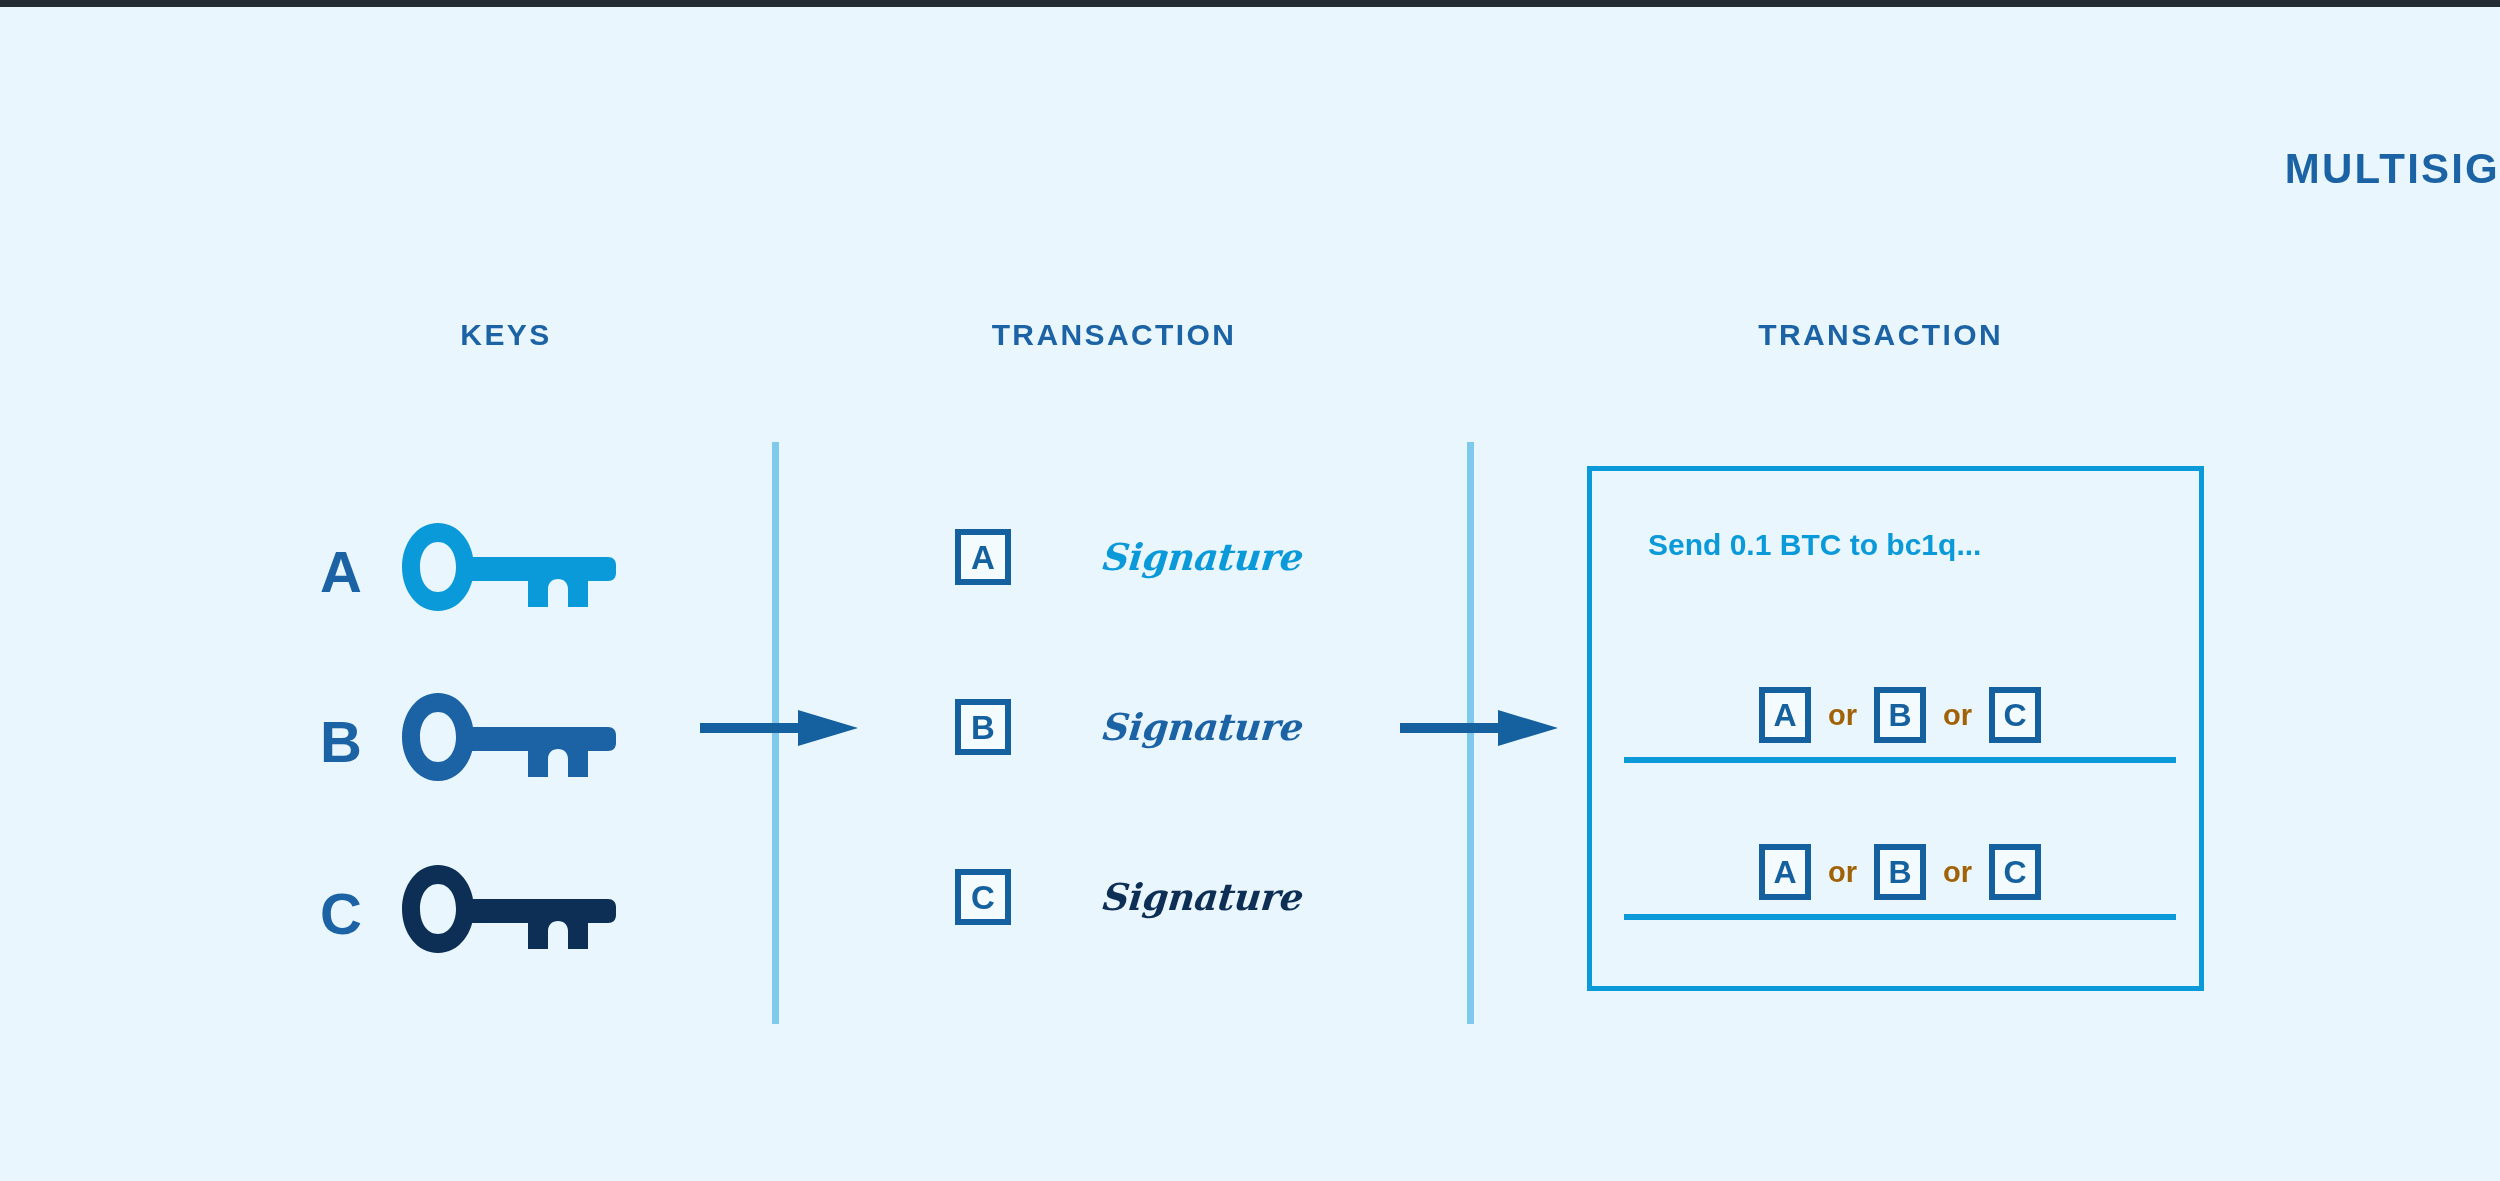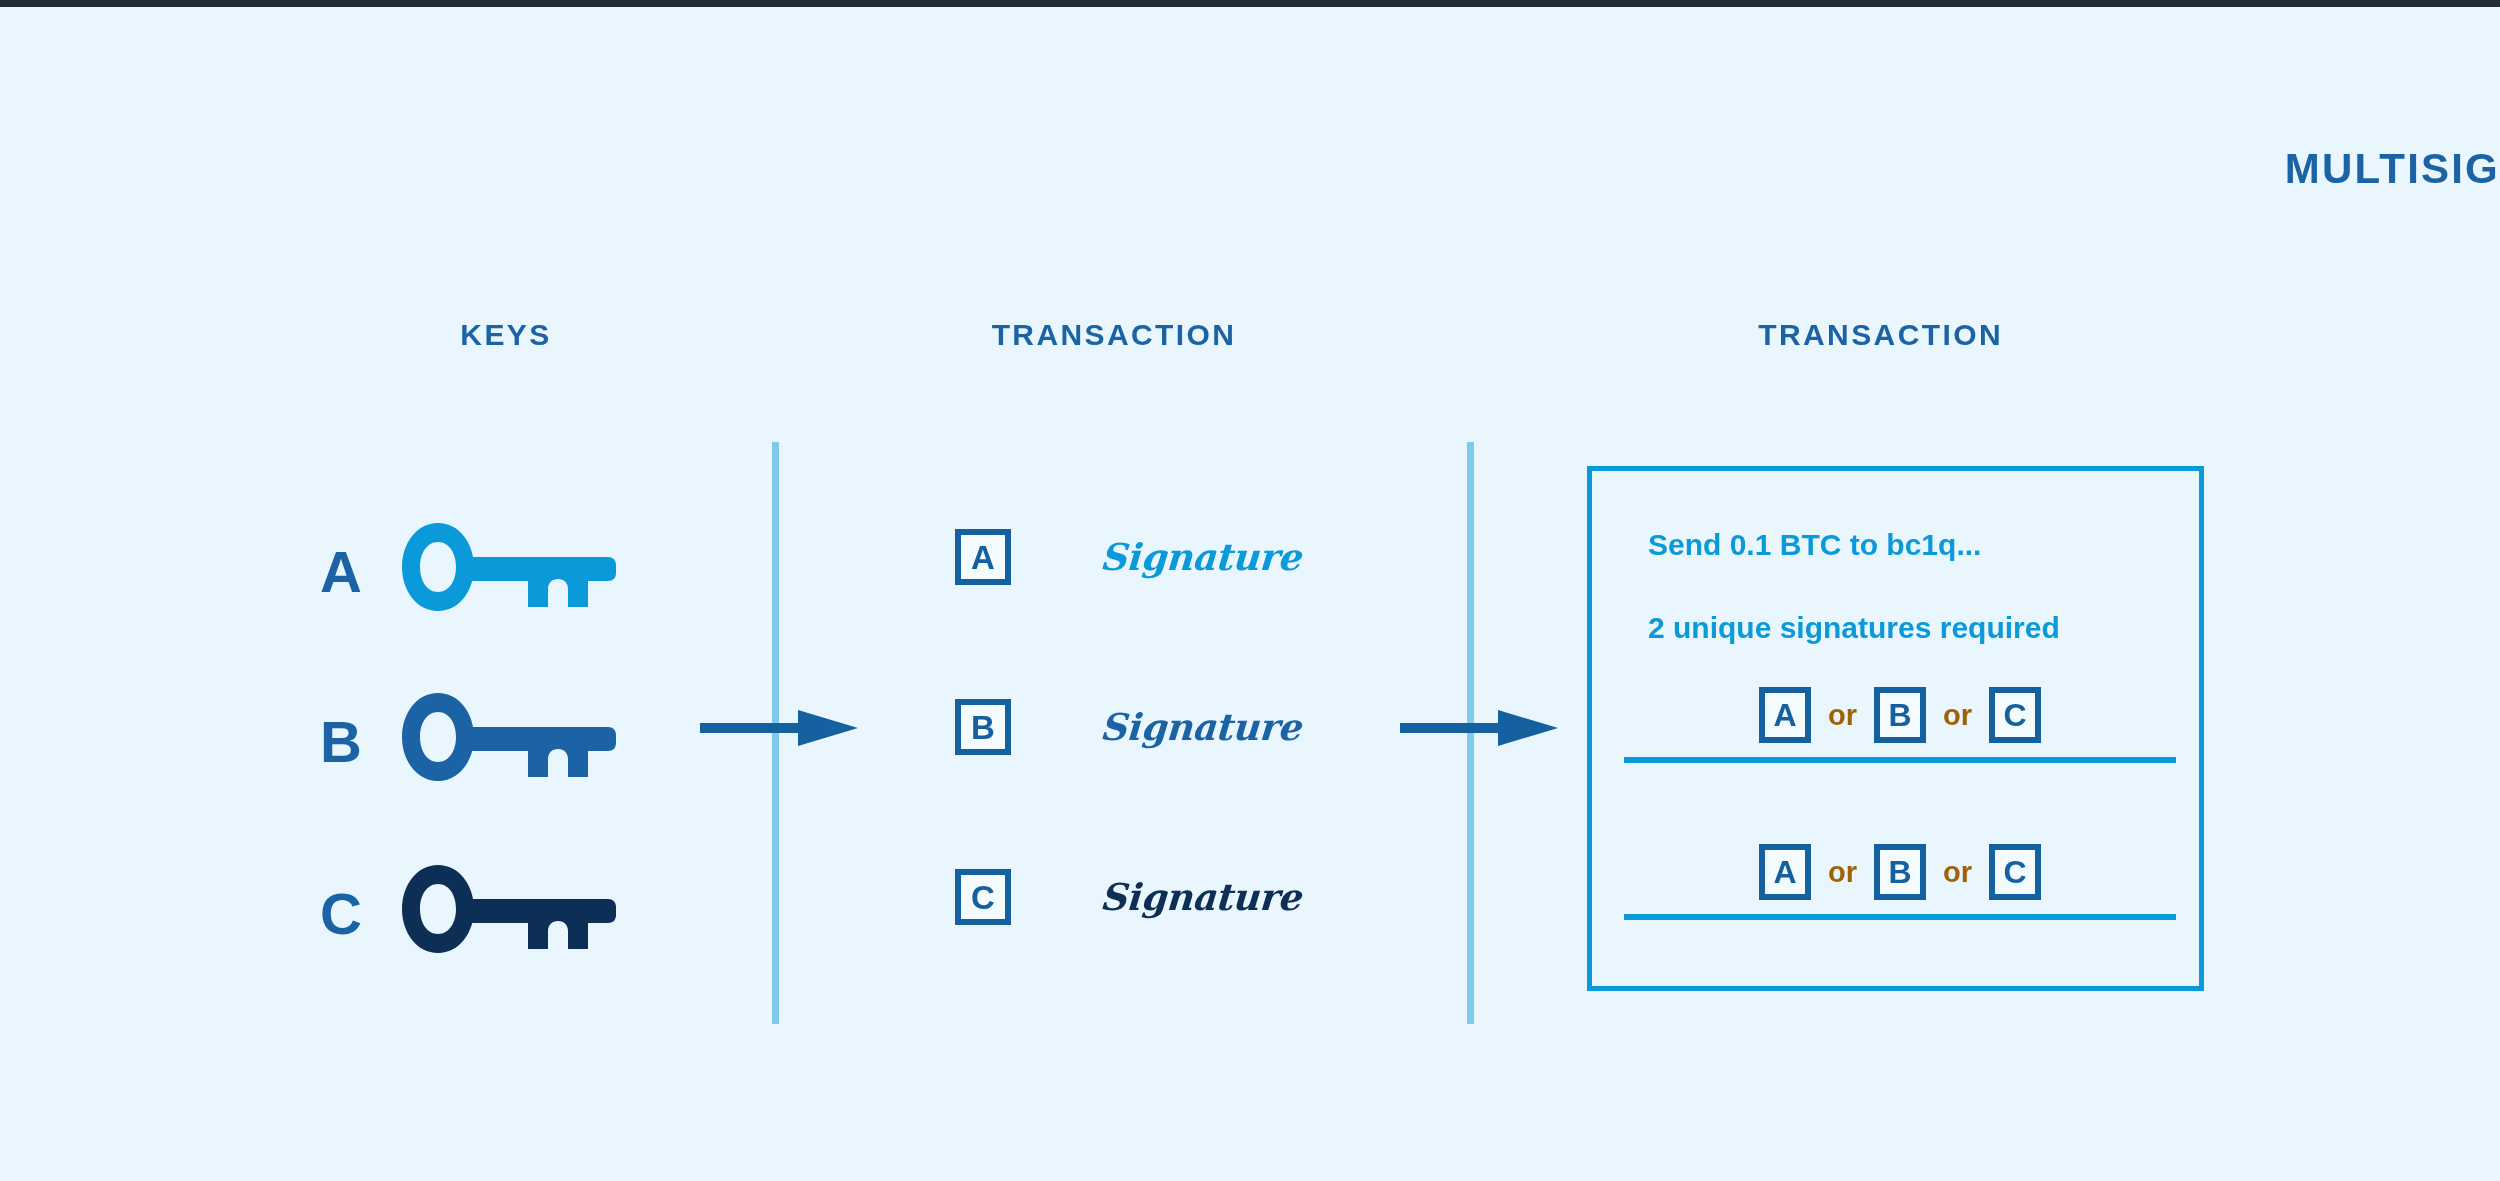--- a/index.html
+++ b/index.html
@@ -290,21 +290,20 @@
     <span class="sig-script" style="color:#1b63a5">Signature</span>
   </div>
 
   <div class="sig-row r3">
     <span class="sig-box">C</span>
     <span class="sig-script" style="color:#0d2f56">Signature</span>
   </div>
 
   <div class="tx-box">
     <div class="tx-line l1">Send 0.1 BTC to bc1q...</div>
-    <div class="tx-line l2">2 unique signatures required</div>
 
     <div class="slot s1">
       <div class="slot-choices">
         <span class="choice-box">A</span>
         <span class="choice-or">or</span>
         <span class="choice-box">B</span>
         <span class="choice-or">or</span>
         <span class="choice-box">C</span>
       </div>
       <div class="slot-rule"></div>

